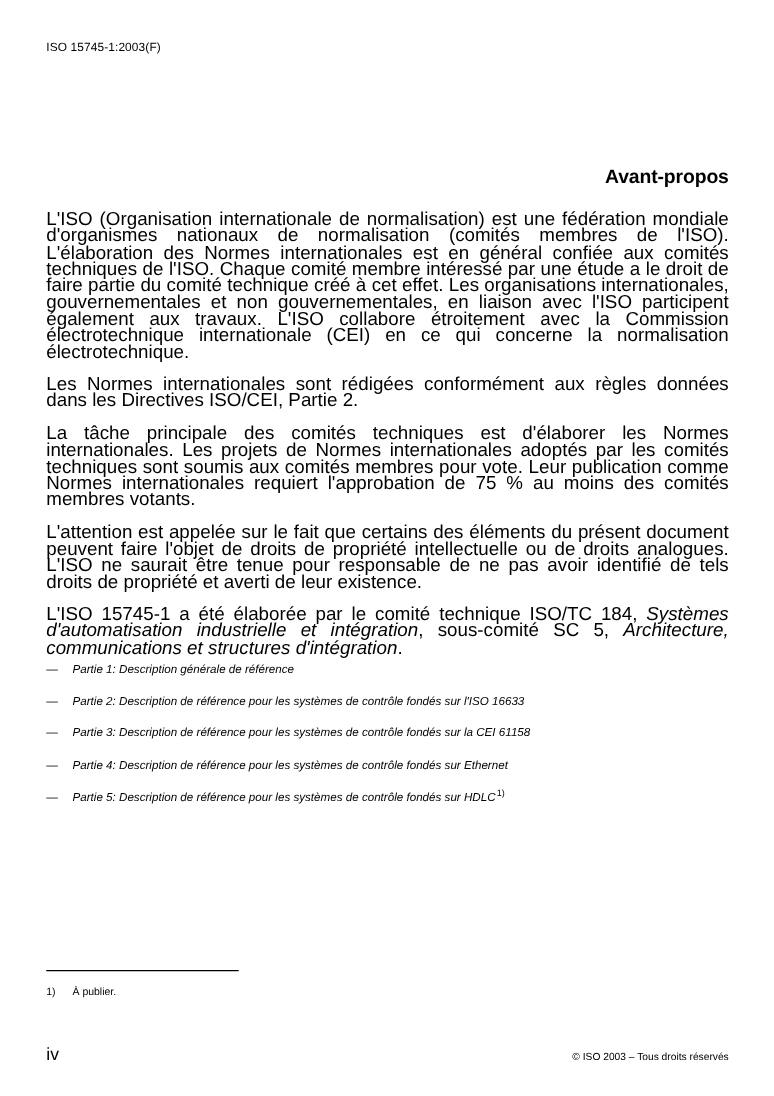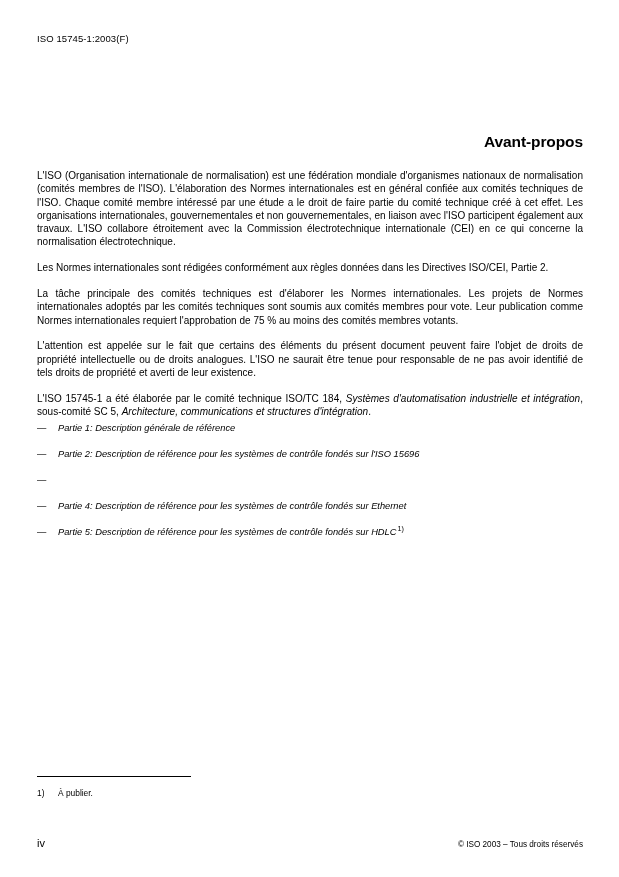--- a/index.html
+++ b/index.html
@@ -47,21 +47,21 @@
   h1.section-title {
     font-size: 15.5px;
     font-weight: bold;
     letter-spacing: -0.1px;
     margin: 0 0 18px 0;
     line-height: 18px;
     text-align: right;
   }
 
   p.body-par {
-    font-size: 10px;
+    font-size: 15px;
     line-height: 13.3px;
     text-align: justify;
     text-justify: inter-word;
     margin: 0 0 12.5px 0;
     letter-spacing: 0.01px;
   }
 
   p.body-par:last-of-type {
     margin-bottom: 0;
   }
@@ -137,21 +137,21 @@
     right: 36px;
     top: 838px;
     display: flex;
     align-items: baseline;
     justify-content: space-between;
     font-size: 8.6px;
     line-height: 11px;
   }
 
   .page-footer .folio {
-    font-size: 11px;
+    font-size: 14px;
   }
 
   .page-footer .copyright {
     font-size: 8.2px;
     white-space: nowrap;
   }
 </style>
 </head>
 <body>
 
@@ -172,24 +172,24 @@
     <p class="body-par">L'attention est appelée sur le fait que certains des éléments du présent document peuvent faire l'objet de droits de propriété intellectuelle ou de droits analogues. L'ISO ne saurait être tenue pour responsable de ne pas avoir identifié de tels droits de propriété et averti de leur existence.</p>
 
     <p class="body-par"><span>L'ISO 15745-1 a été élaborée par le comité technique ISO/TC 184, </span><span class="it">Systèmes d'automatisation industrielle et intégration</span><span>, sous-comité SC 5, </span><span class="it">Architecture, communications et structures d'intégration</span><span>.</span></p>
 
 
     <ul class="part-list">
       <li>
         <span class="dash">—</span><span>Partie 1: Description générale de référence</span><sup class="fn-ref"></sup>
       </li>
       <li>
-        <span class="dash">—</span><span>Partie 2: Description de référence pour les systèmes de contrôle fondés sur l'ISO 15696</span><sup class="fn-ref"></sup>
-      </li>
-      <li>
-        <span class="dash">—</span><sup class="fn-ref"></sup>
+        <span class="dash">—</span><span>Partie 2: Description de référence pour les systèmes de contrôle fondés sur l'ISO 16633</span><sup class="fn-ref"></sup>
+      </li>
+      <li>
+        <span class="dash">—</span><span>Partie 3: Description de référence pour les systèmes de contrôle fondés sur la CEI 61158</span><sup class="fn-ref"></sup>
       </li>
       <li>
         <span class="dash">—</span><span>Partie 4: Description de référence pour les systèmes de contrôle fondés sur Ethernet</span><sup class="fn-ref"></sup>
       </li>
       <li>
         <span class="dash">—</span><span>Partie 5: Description de référence pour les systèmes de contrôle fondés sur HDLC</span><sup class="fn-ref">1)</sup>
       </li>
     </ul>
 
   </div>

